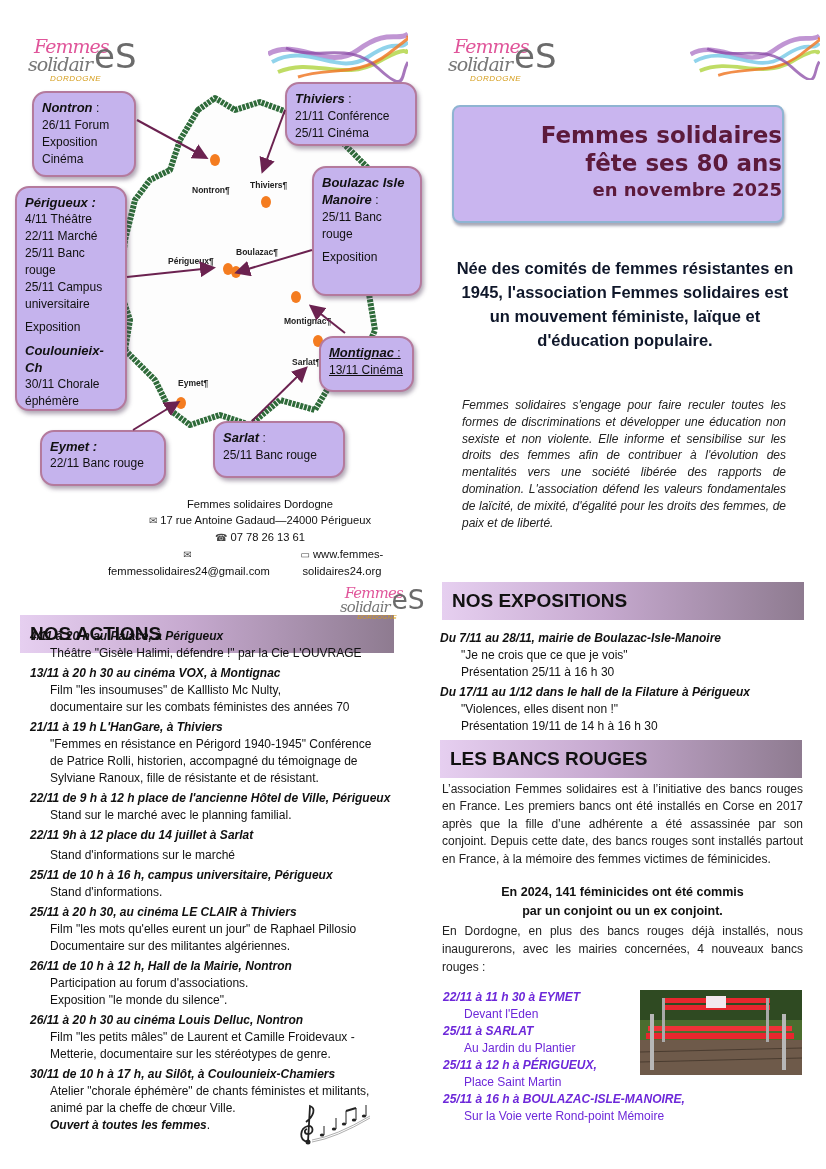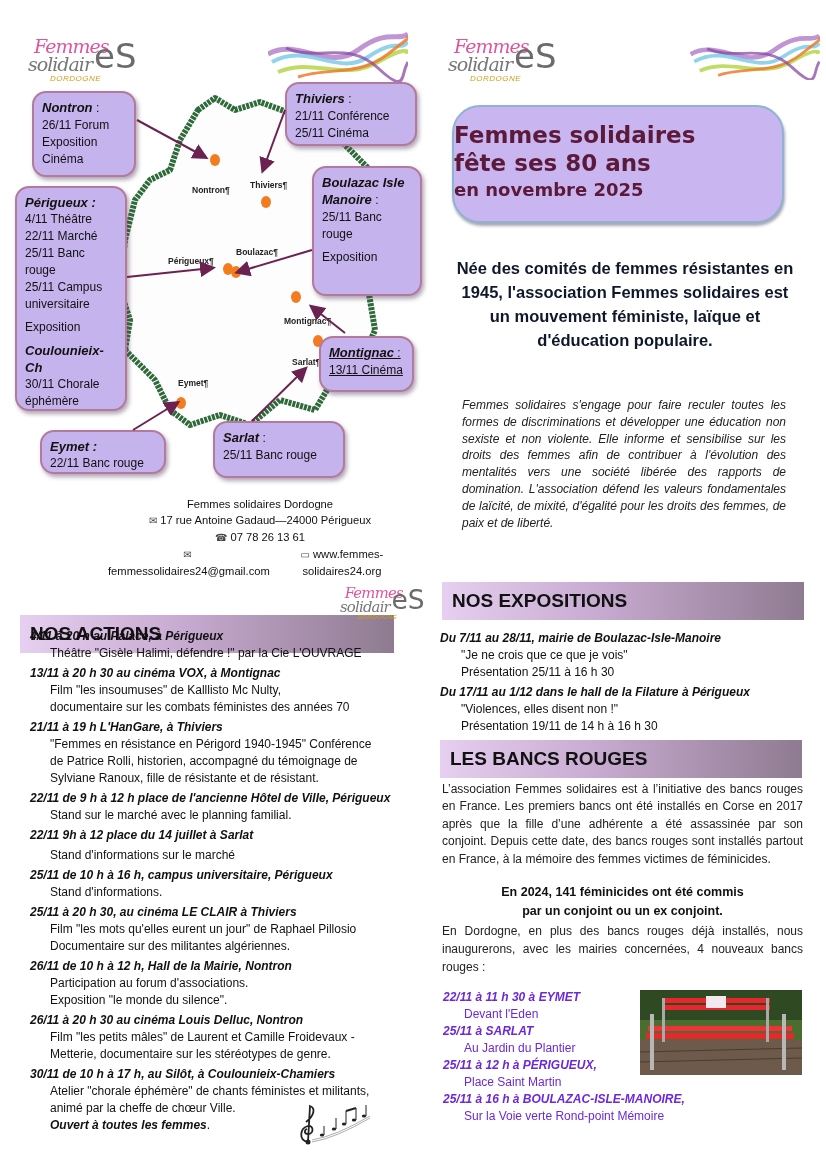--- a/index.html
+++ b/index.html
@@ -21,22 +21,22 @@
   
   .callout { position: absolute; background: #c5b3ed; border: 2px solid #b47a9d; border-radius: 14px;
              box-shadow: 2px 3px 4px rgba(80,60,90,0.45); padding: 6px 8px; font-family: "Liberation Sans", sans-serif;
              font-size: 12px; line-height: 17px; color: #111; }
   .callout .city { font-weight: bold; font-style: italic; font-size: 13px; }
   .callout .line { display: block; }
   .callout .gap { margin-top: 6px; }
 
   
   #title-box { position: absolute; left: 452px; top: 105px; width: 332px; height: 118px; background: #c9b5ef;
-               border: 2px solid #8fb4d2; border-radius: 28px; box-shadow: 1px 3px 3px rgba(60,60,90,0.45);
-               text-align: left; color: #5c1a3b; font-family: "DejaVu Sans", sans-serif; font-weight: bold; }
+               border: 2px solid #8fb4d2; border-radius: 8px; box-shadow: 1px 3px 3px rgba(60,60,90,0.45);
+               text-align: right; color: #5c1a3b; font-family: "DejaVu Sans", sans-serif; font-weight: bold; }
   #title-box .t1 { font-size: 23px; margin-top: 14px; line-height: 28px; }
   #title-box .t2 { font-size: 23px; line-height: 28px; }
   #title-box .t3 { font-size: 18px; line-height: 26px; }
 
   #tagline { position: absolute; left: 452px; top: 256px; width: 346px; text-align: center; 
              font-weight: bold; font-size: 16.5px; line-height: 24px; color: #0f172a; }
   #intro { position: absolute; left: 462px; top: 397px; width: 324px; text-align: justify; font-size: 12px; line-height: 16.8px; color: #222; font-style: italic; }
 
   #contact { position: absolute; left: 100px; top: 496px; width: 320px; text-align: center; font-size: 11.2px; line-height: 16px; color: #111; }
   #contact .row-split { display: flex; justify-content: space-between; padding-left: 8px; padding-right: 6px; }
@@ -153,21 +153,21 @@
   <span class="line city gap">Coulounieix-Ch</span>
   <span class="line">30/11 Chorale</span>
   <span class="line">éphémère</span>
 </div>
 
 <div class="callout" style="left:319px; top:336px; width:95px; height:56px;text-decoration:underline;">
   <span class="line"><span class="city">Montignac</span><span> :</span></span>
   <span class="line">13/11 Cinéma</span>
 </div>
 
-<div class="callout" style="left:40px; top:430px; width:126px; height:44px;">
+<div class="callout" style="left:40px; top:430px; width:126px; height:56px;">
   <span class="line city">Eymet :</span>
   <span class="line">22/11 Banc rouge</span>
 </div>
 
 <div class="callout" style="left:213px; top:421px; width:132px; height:57px;">
   <span class="line"><span class="city">Sarlat</span><span> :</span></span>
   <span class="line">25/11 Banc rouge</span>
 </div>
 
 <svg class="abs" id="arrows-overlay" style="left:0; top:0;" width="826" height="520">

